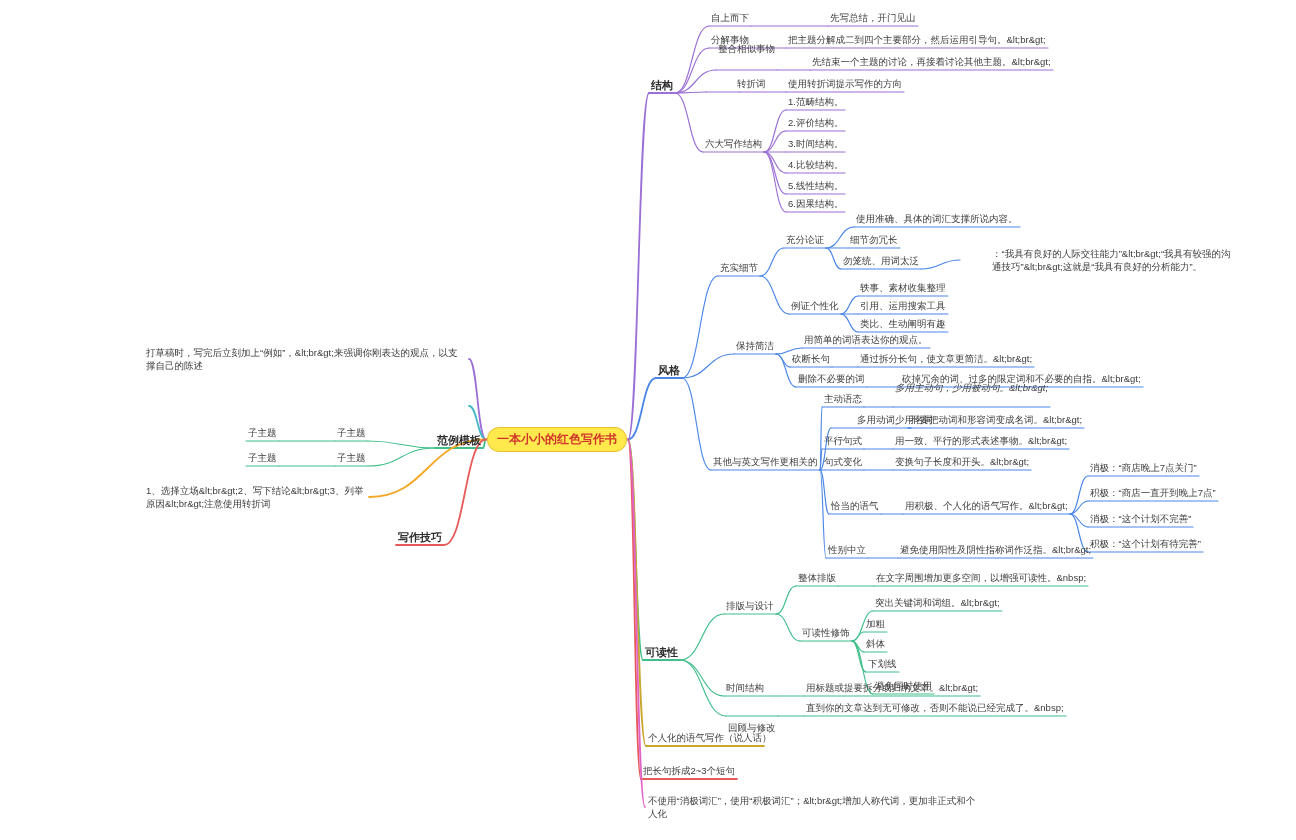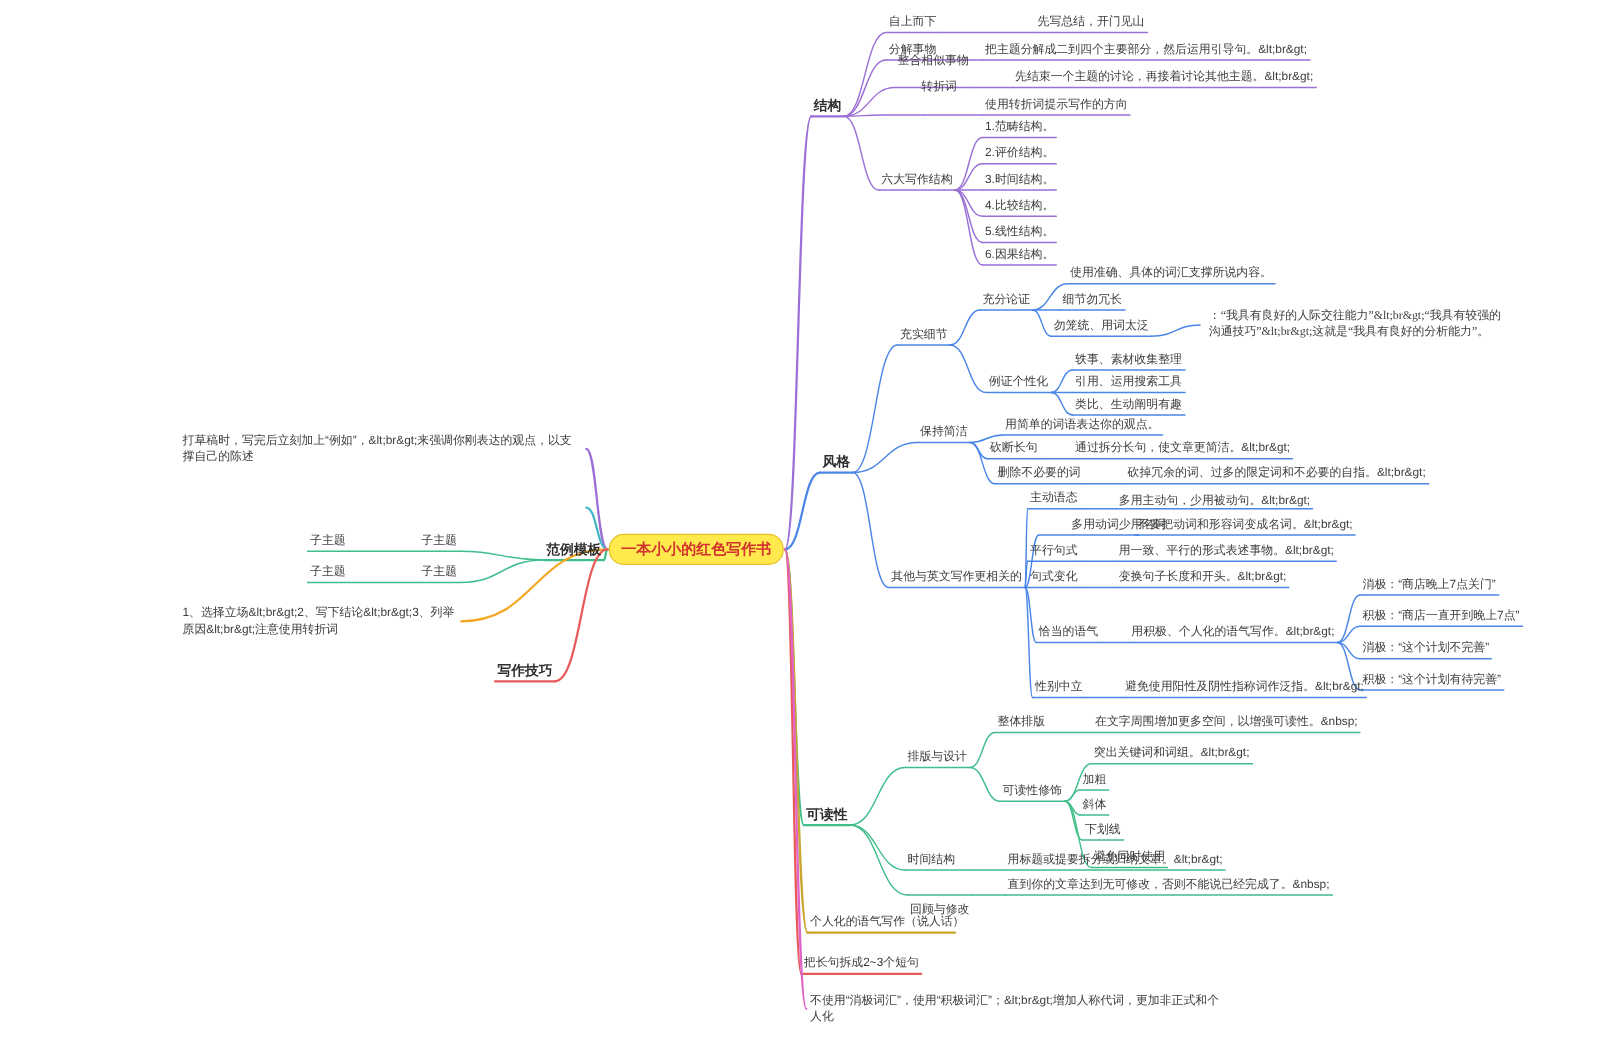--- a/index.html
+++ b/index.html
@@ -205,49 +205,49 @@
     <div class="node" style="left: 248px; top: 452px;">子主题</div>
     <div class="node block" style="left: 146px; top: 484px; width: 220px;">1、选择立场&amp;lt;br&amp;gt;2、写下结论&amp;lt;br&amp;gt;3、列举原因&amp;lt;br&amp;gt;注意使用转折词</div>
     <div class="node main" style="left: 398px; top: 530px;">写作技巧</div>
     <div class="node main" style="left: 651px; top: 78px;">结构</div>
     <div class="node" style="left: 711px; top: 12px;">自上而下</div>
     <div class="node" style="left: 830px; top: 12px;">先写总结，开门见山</div>
     <div class="node" style="left: 711px; top: 34px;">分解事物</div>
     <div class="node" style="left: 788px; top: 34px;">把主题分解成二到四个主要部分，然后运用引导句。&amp;lt;br&amp;gt;</div>
     <div class="node" style="left: 718px; top: 43px;">整合相似事物</div>
     <div class="node" style="left: 812px; top: 56px;">先结束一个主题的讨论，再接着讨论其他主题。&amp;lt;br&amp;gt;</div>
-    <div class="node" style="left: 708px; top: 64px; padding-left: 29px;">转折词</div>
+    <div class="node" style="left: 708px; top: 78px; padding-left: 29px;">转折词</div>
     <div class="node" style="left: 788px; top: 78px;">使用转折词提示写作的方向</div>
     <div class="node" style="left: 705px; top: 138px;">六大写作结构</div>
     <div class="node" style="left: 788px; top: 96px;">1.范畴结构。</div>
     <div class="node" style="left: 788px; top: 117px;">2.评价结构。</div>
     <div class="node" style="left: 788px; top: 138px;">3.时间结构。</div>
     <div class="node" style="left: 788px; top: 159px;">4.比较结构。</div>
     <div class="node" style="left: 788px; top: 180px;">5.线性结构。</div>
     <div class="node" style="left: 788px; top: 198px;">6.因果结构。</div>
     <div class="node main" style="left: 658px; top: 363px;">风格</div>
     <div class="node" style="left: 720px; top: 262px;">充实细节</div>
     <div class="node" style="left: 786px; top: 234px;">充分论证</div>
     <div class="node" style="left: 856px; top: 213px;">使用准确、具体的词汇支撑所说内容。</div>
     <div class="node" style="left: 850px; top: 234px;">细节勿冗长</div>
     <div class="node" style="left: 843px; top: 255px;">勿笼统、用词太泛</div>
-    <div class="node block" style="left: 967px; top: 247px; width: 240px; font-family: Liberation Serif, serif;">：“我具有良好的人际交往能力”&amp;lt;br&amp;gt;“我具有较强的沟通技巧”&amp;lt;br&amp;gt;这就是“我具有良好的分析能力”。</div>
+    <div class="node block" style="left: 992px; top: 247px; width: 240px;">：“我具有良好的人际交往能力”&amp;lt;br&amp;gt;“我具有较强的沟通技巧”&amp;lt;br&amp;gt;这就是“我具有良好的分析能力”。</div>
     <div class="node" style="left: 791px; top: 300px;">例证个性化</div>
     <div class="node" style="left: 860px; top: 282px;">轶事、素材收集整理</div>
     <div class="node" style="left: 860px; top: 300px;">引用、运用搜索工具</div>
     <div class="node" style="left: 860px; top: 318px;">类比、生动阐明有趣</div>
     <div class="node" style="left: 736px; top: 340px;">保持简洁</div>
     <div class="node" style="left: 804px; top: 334px;">用简单的词语表达你的观点。</div>
     <div class="node" style="left: 792px; top: 353px;">砍断长句</div>
     <div class="node" style="left: 860px; top: 353px;">通过拆分长句，使文章更简洁。&amp;lt;br&amp;gt;</div>
     <div class="node" style="left: 798px; top: 373px;">删除不必要的词</div>
     <div class="node" style="left: 902px; top: 373px;">砍掉冗余的词、过多的限定词和不必要的自指。&amp;lt;br&amp;gt;</div>
     <div class="node" style="left: 713px; top: 456px;">其他与英文写作更相关的</div>
     <div class="node" style="left: 824px; top: 393px;">主动语态</div>
-    <div class="node" style="left: 895px; top: 395px;">多用主动句，少用被动句。&amp;lt;br&amp;gt;</div>
+    <div class="node" style="left: 895px; top: 382px; font-style: italic;">多用主动句，少用被动句。&amp;lt;br&amp;gt;</div>
     <div class="node" style="left: 833px; top: 414px; margin-left: 24px;">多用动词少用名词</div>
     <div class="node" style="left: 910px; top: 414px;">不要把动词和形容词变成名词。&amp;lt;br&amp;gt;</div>
     <div class="node" style="left: 824px; top: 435px;">平行句式</div>
     <div class="node" style="left: 895px; top: 435px;">用一致、平行的形式表述事物。&amp;lt;br&amp;gt;</div>
     <div class="node" style="left: 824px; top: 456px;">句式变化</div>
     <div class="node" style="left: 895px; top: 456px;">变换句子长度和开头。&amp;lt;br&amp;gt;</div>
     <div class="node" style="left: 831px; top: 500px;">恰当的语气</div>
     <div class="node" style="left: 905px; top: 500px;">用积极、个人化的语气写作。&amp;lt;br&amp;gt;</div>
     <div class="node" style="left: 1090px; top: 462px;">消极：“商店晚上7点关门”</div>
     <div class="node" style="left: 1090px; top: 487px;">积极：“商店一直开到晚上7点”</div>

